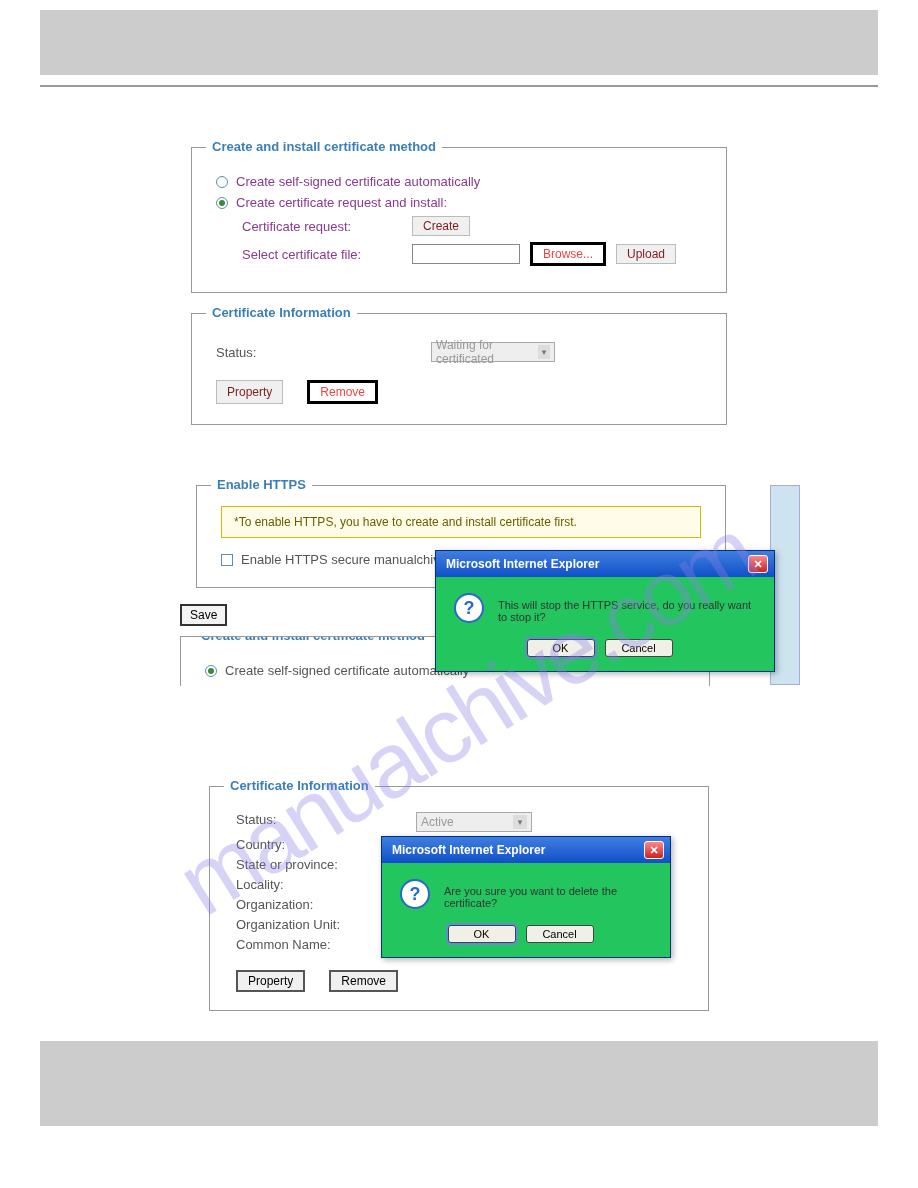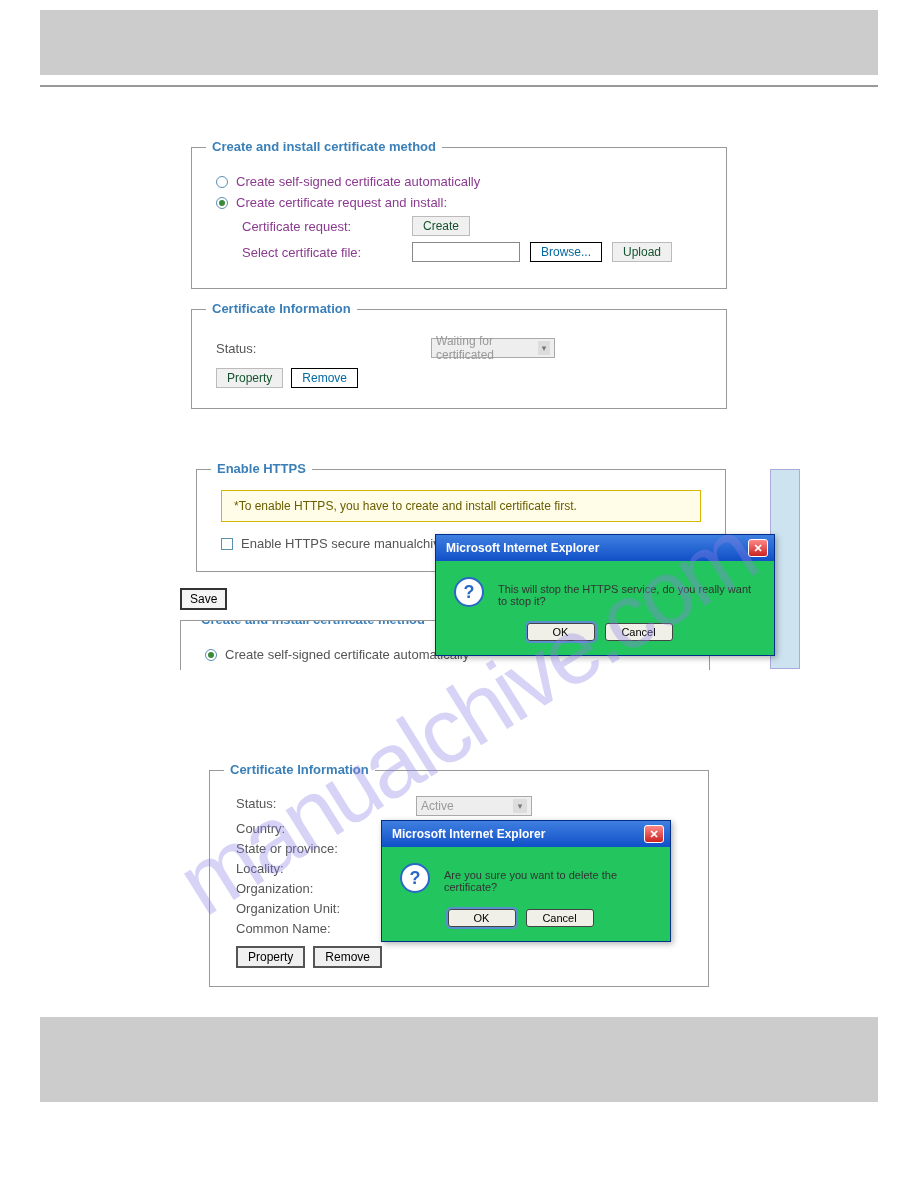--- a/index.html
+++ b/index.html
@@ -11,27 +11,27 @@
 .fieldset { border: 1px solid #999; margin: 20px auto; padding: 20px 24px; position: relative; font-size: 13px; }
 .fieldset.medium { width: 536px; }
 .fieldset.tall { padding: 20px 26px 18px 26px; }
 .legend { color: #3a7fb8; font-size: 13px; font-weight: bold; position: absolute; top: -9px; left: 14px; background: #fff; padding: 0 6px; }
 .radioline { margin: 6px 0; color: #8a3a8f; font-size: 13px; display: flex; align-items: center; gap: 8px; }
 .radiocircle { width: 12px; height: 12px; border: 1px solid #5a8fb0; border-radius: 50%; display: inline-block; position: relative; }
 .radiocircle.checked::after { content: ""; width: 6px; height: 6px; background: #3a8a3a; border-radius: 50%; position: absolute; top: 2px; left: 2px; }
 .subrow { margin: 6px 0 6px 26px; color: #8a3a8f; font-size: 13px; display: flex; align-items: center; gap: 10px; }
 .input-text { border: 1px solid #888; height: 20px; width: 108px; background: #fff; font-size: 12px; padding: 0 4px; }
 .btn { border: 1px solid #888; background: #f0f0f0; font-size: 12px; padding: 2px 10px; cursor: pointer; }
-.btn.blue { border: 1px solid #000000; color: #0369a1; background: #fff; }
-.btn.disabled { color: #14532d; border-color: #bbb; cursor: default; }
+.btn.blue { border: 3px solid #000000; color: #ef4444; background: #fff; }
+.btn.disabled { color: #7f1d1d; border-color: #bbb; cursor: default; }
 .row2 { display: flex; align-items: center; margin: 8px 0; }
 .label2 { width: 215px; color: #555; font-size: 13px; }
 .select-disabled { border: 1px solid #aaa; background: #eee; color: #999; font-size: 12px; padding: 1px 4px; width: 124px; height: 20px; display: inline-flex; align-items: center; justify-content: space-between; }
 .select-disabled .arrow { width: 14px; height: 14px; background: #ddd; display: flex; align-items: center; justify-content: center; font-size: 9px; color: #777; }
-.btn-row { margin-top: 10px; display: flex; gap: 8px; }
+.btn-row { margin-top: 18px; display: flex; gap: 24px; }
 .notice { background: #fffde7; border: 1px solid #d4b800; padding: 8px 12px; color: #6a5d00; font-size: 12px; margin-bottom: 14px; }
 .check-line { display: flex; align-items: center; gap: 8px; color: #555; font-size: 13px; }
 .checkbox { width: 12px; height: 12px; border: 1px solid #5a8fb0; display: inline-block; }
 .section2-wrap { position: relative; margin: 60px 0 0 140px; width: 600px; }
 .section2-wrap .col-right { position: absolute; right: -20px; top: 0; width: 30px; height: 200px; background: #cde4f0; border: 1px solid #aad; }
 .save-btn-wrap { margin: 10px 0; }
 .save-btn { border: 2px solid #333; background: #f4f4f4; font-size: 12px; padding: 2px 8px; cursor: pointer; }
 .dialog { position: absolute; background: #22c55e; border: 1px solid #002f8a; font-size: 11px; font-family: Tahoma, sans-serif; box-shadow: 2px 2px 6px rgba(0,0,0,0.3); }
 .dialog .titlebar { background: linear-gradient(to bottom, #3f7fe0, #1050c8); color: #fff; display: flex; align-items: center; justify-content: space-between; padding: 4px 6px 4px 10px; font-weight: bold; font-size: 12px; height: 26px; }
 .dialog .closebtn { width: 20px; height: 18px; background: linear-gradient(to bottom, #f88, #c22); border: 1px solid #fff; border-radius: 3px; display: flex; align-items: center; justify-content: center; color: #fff; font-size: 11px; cursor: pointer; }

